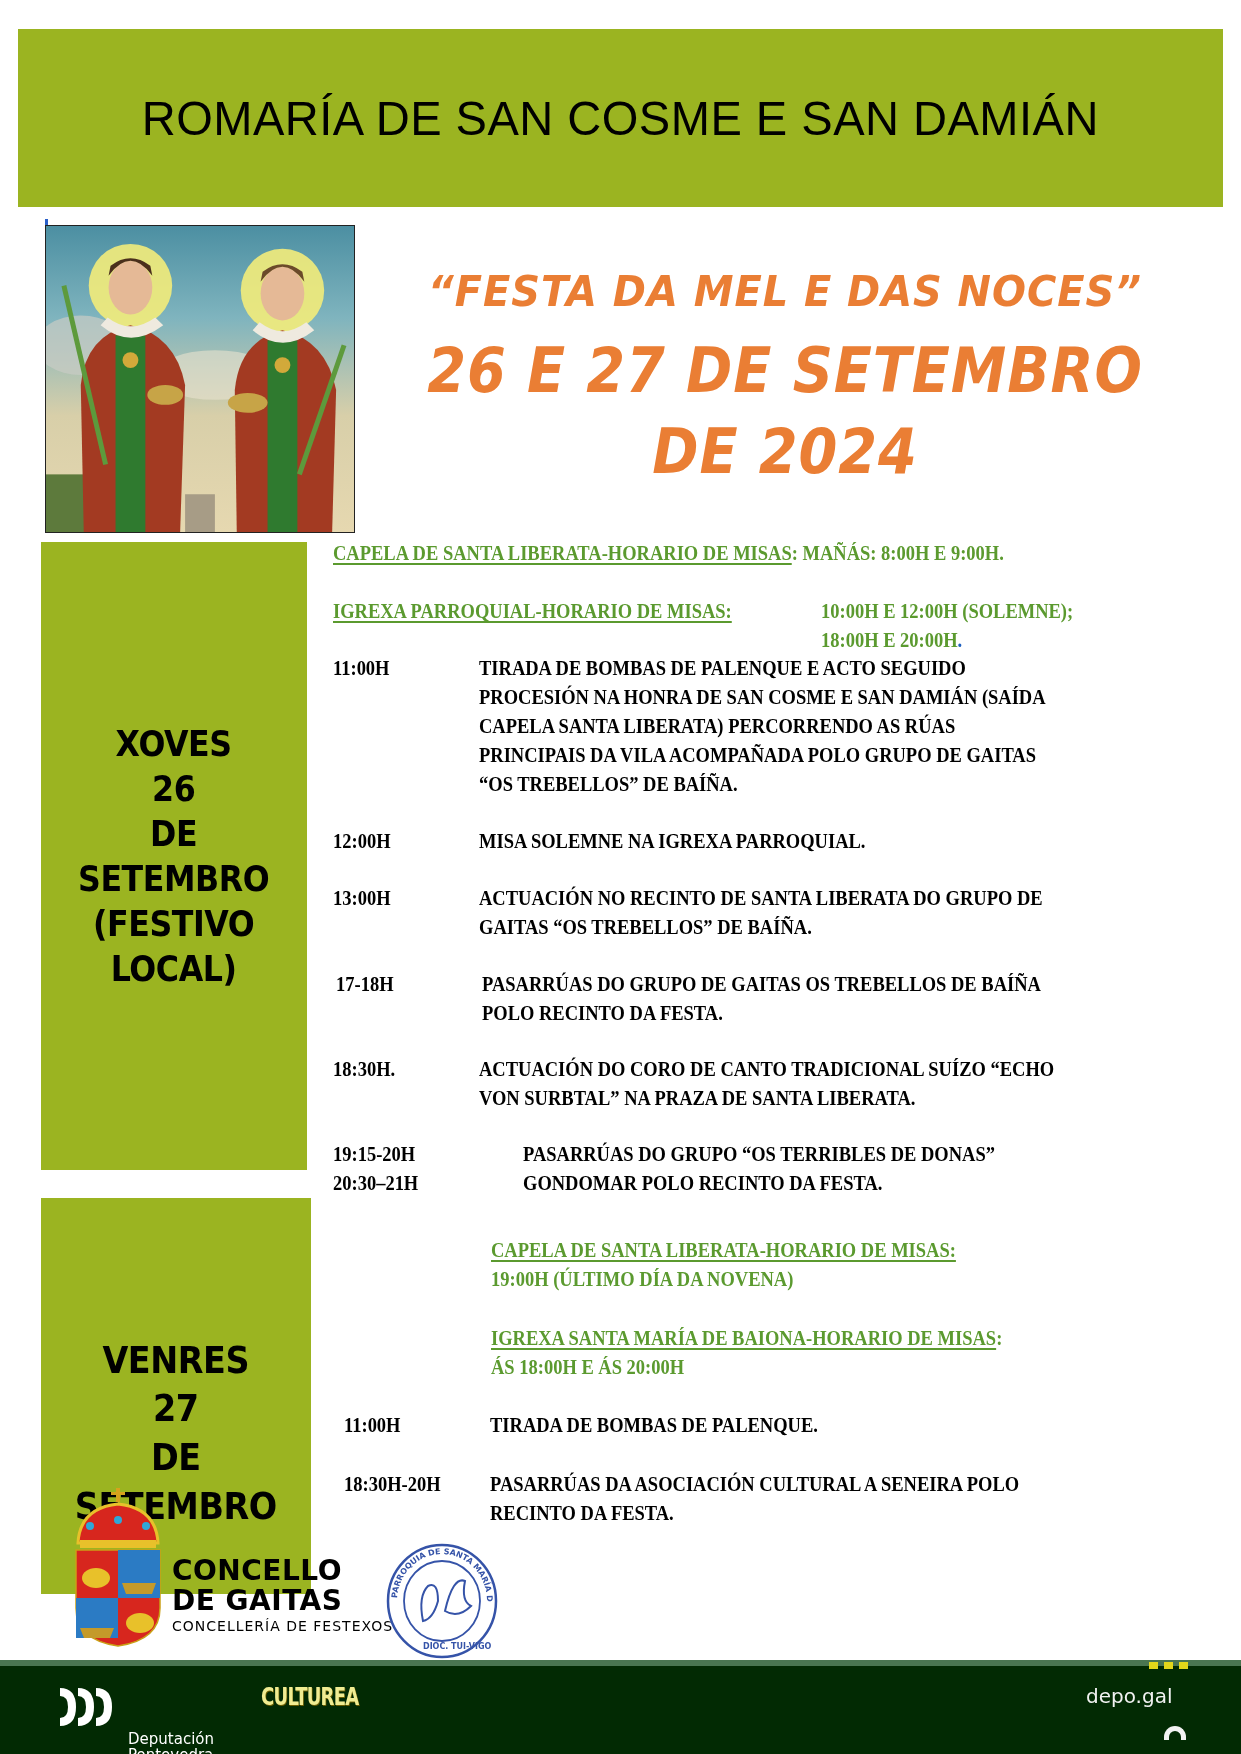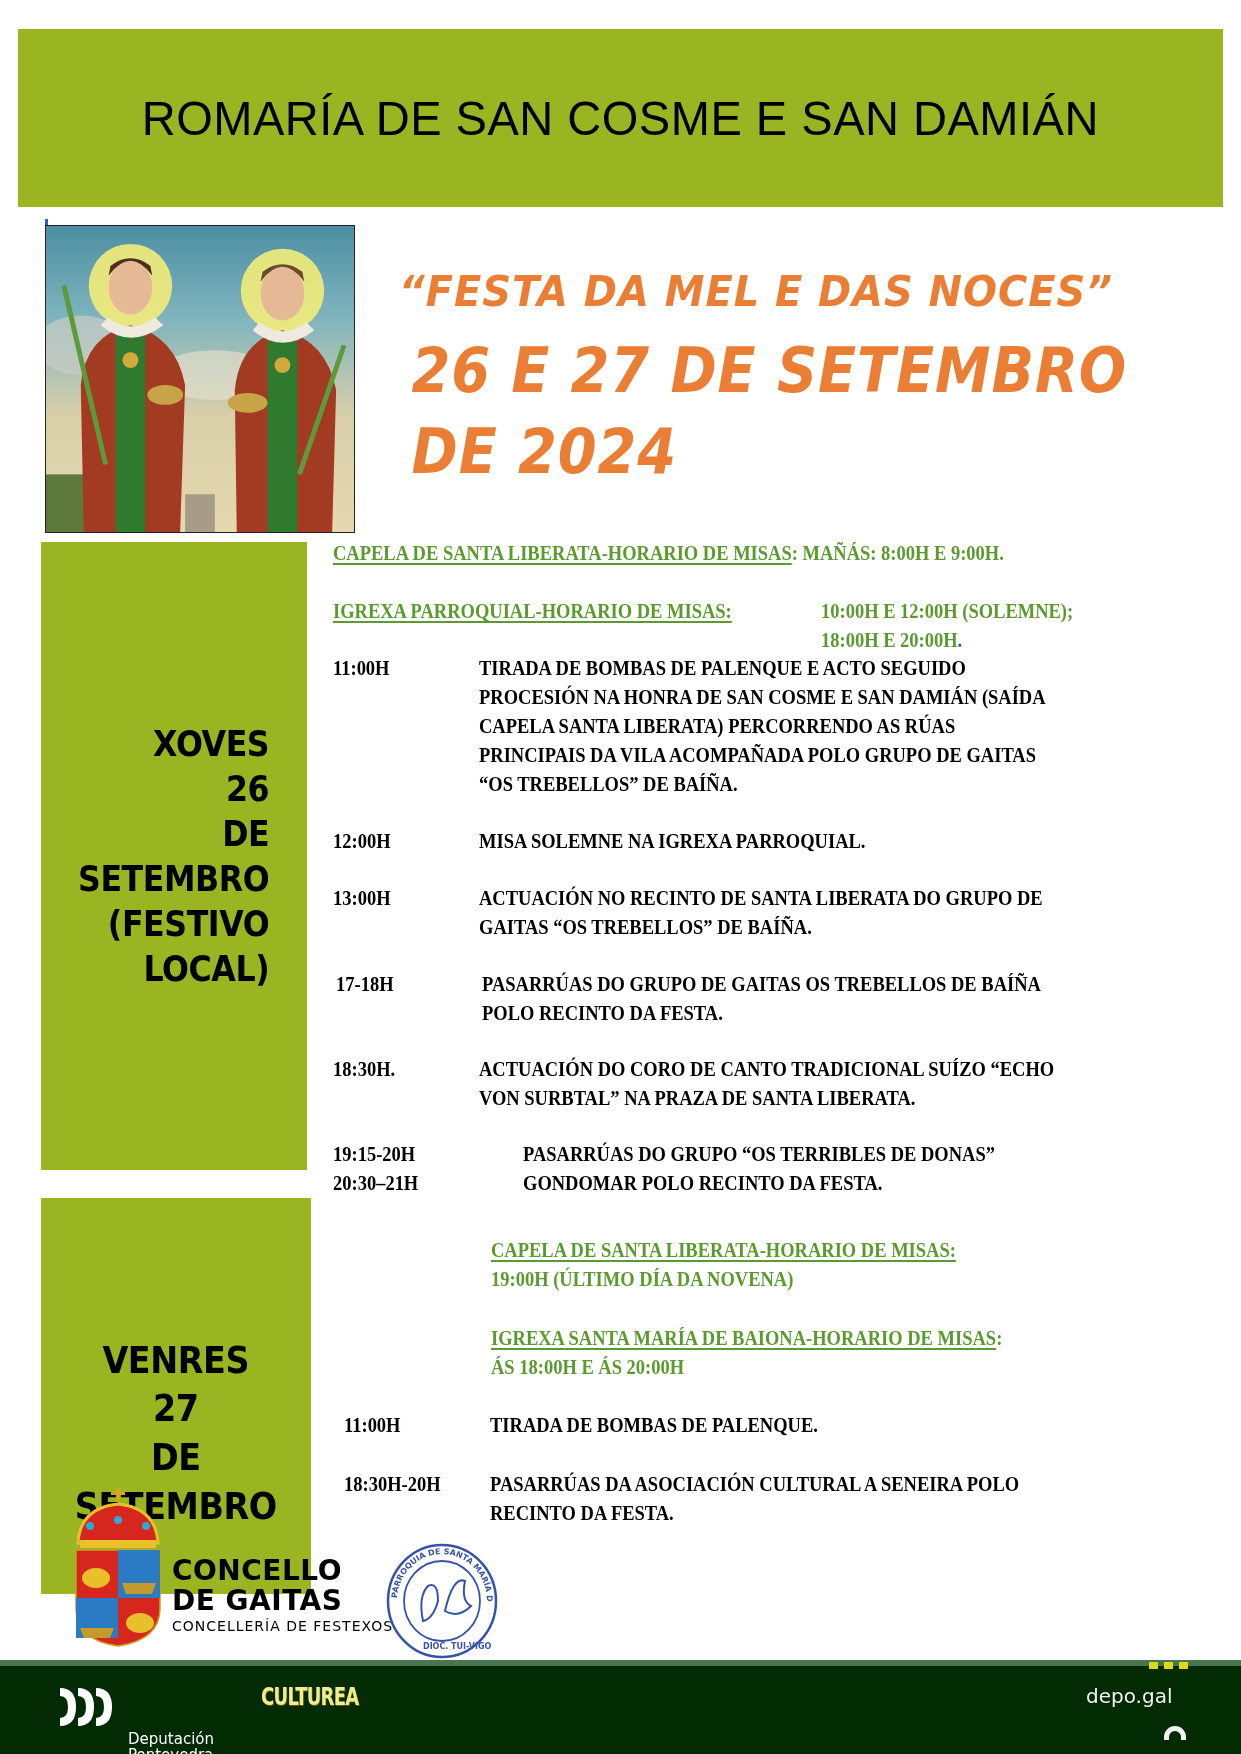--- a/index.html
+++ b/index.html
@@ -18,32 +18,32 @@
 
   .saints-image {
     position: absolute; left: 45px; top: 225px; width: 310px; height: 308px;
     border: 1px solid #222; overflow: hidden;
     background: linear-gradient(180deg, #4c8fa2 0%, #7fb4be 30%, #d8cfa9 62%, #e6d8b0 100%);
   }
   .saints-image svg { width: 100%; height: 100%; display: block; }
   .blue-mark { position: absolute; left: 45px; top: 219px; width: 3px; height: 10px; background: #2a5fc8; }
 
   .festa-block {
-    position: absolute; left: 370px; top: 270px; width: 830px; 
+    position: absolute; left: 370px; top: 270px; width: 830px; text-align: center;
     color: #ea7e34; font-family: "DejaVu Sans", sans-serif; font-weight: bold; font-style: italic;
   }
   .festa-sub { font-size: 43px; letter-spacing: 1px; line-height: 1; transform: scaleX(0.93); }
   .festa-date { font-size: 62px; line-height: 1.3; margin-top: 18px; letter-spacing: 1px; transform: scaleX(0.9); }
 
   .day-panel {
     position: absolute; background: #9bb421; display: flex; align-items: center; justify-content: center;
     text-align: center; font-family: "DejaVu Sans", sans-serif; font-weight: bold; color: #000;
   }
   .day-panel .day-text { font-size: 36px; line-height: 1.25; white-space: pre-line; transform: scaleX(0.88); letter-spacing: -0.5px; }
-  .day1 { left: 41px; top: 542px; width: 266px; height: 628px; text-align: right; }
+  .day1 { left: 41px; top: 542px; width: 266px; height: 628px; }
   .day2 { left: 41px; top: 1198px; width: 270px; height: 396px; align-items: center; padding-top: 74px; }
   .day2 .day-text { font-size: 38px; line-height: 1.28; }
 
   .schedule {
     position: absolute; font-family: "Liberation Serif", serif; font-weight: bold; color: #000;
     font-size: 21.5px; line-height: 29px;
   }
   .green { color: #5b9a2f; }
   .green .u { text-decoration: underline; text-decoration-thickness: 1.5px; text-underline-offset: 3px; }
   .narrow { display: inline-block; transform-origin: left center; transform: scaleX(0.86); white-space: nowrap; }

